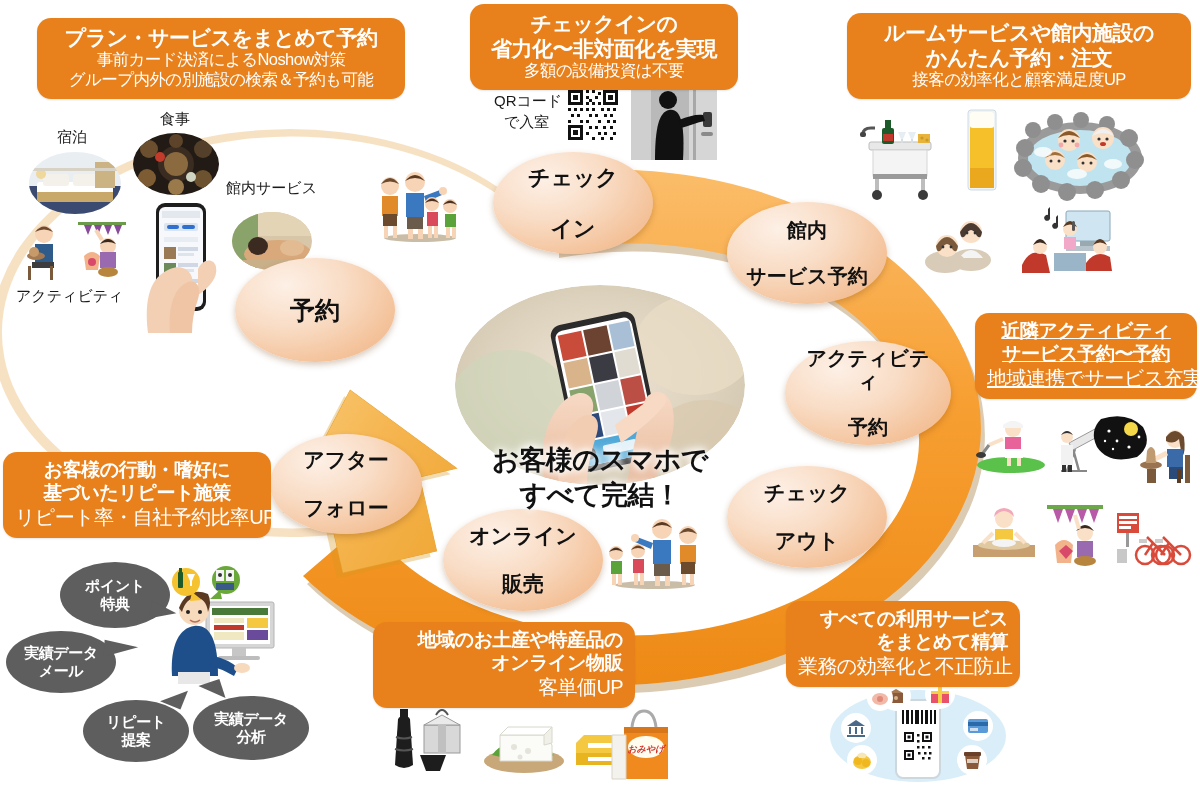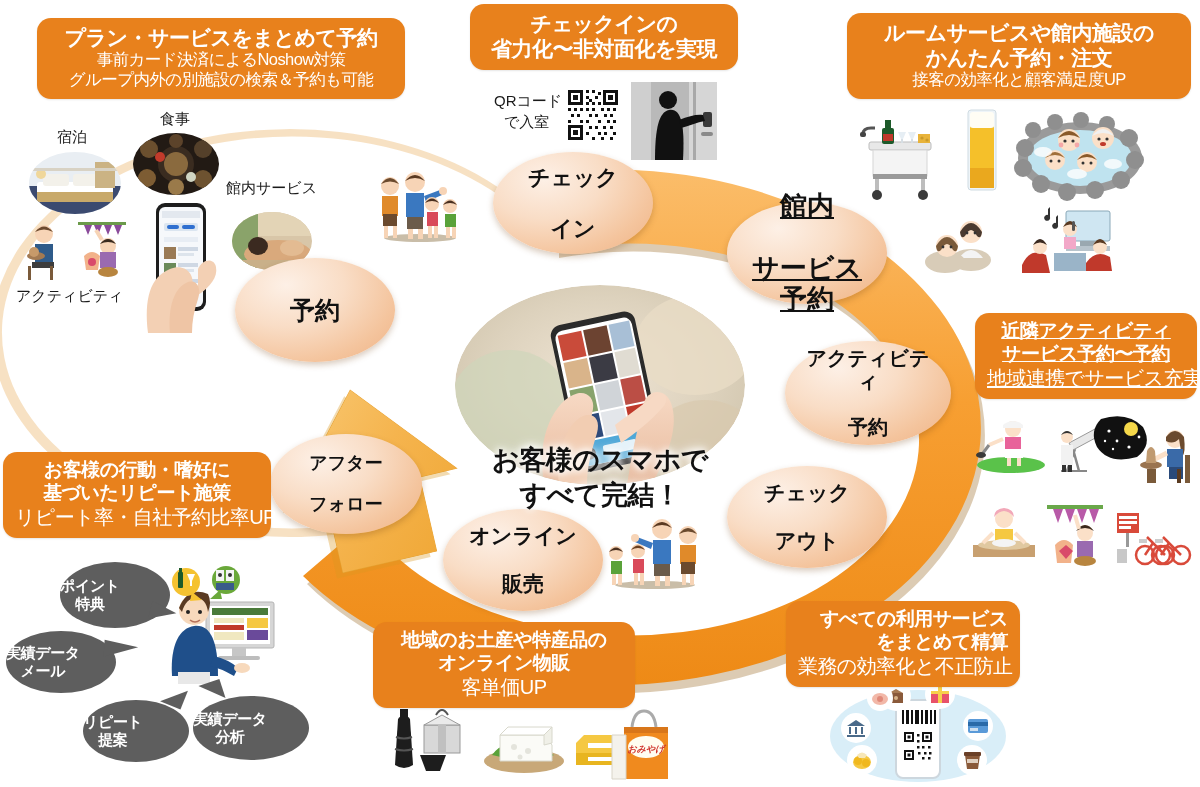--- a/index.html
+++ b/index.html
@@ -71,21 +71,21 @@
   
   .center-photo{
     position:absolute;z-index:12;border-radius:50%;overflow:hidden;
     box-shadow:0 0 26px 10px rgba(255,255,255,.95);
   }
 
   
   .bubble{
     position:absolute;z-index:36;
     background:#5e5e5e;color:#fff;border-radius:50%;
-    display:flex;align-items:center;text-align:center;
+    display:flex;align-items:center;justify-content:center;text-align:center;
     font-weight:bold;font-size:15px;line-height:1.2;letter-spacing:-.4px;
   }
   .bubble .tail{
     position:absolute;width:0;height:0;border-style:solid;
   }
 
   
   .ill{position:absolute;z-index:20;font-style:italic;}
   .photo-ellipse{position:absolute;z-index:20;border-radius:50%;overflow:hidden;}
   .qrbox{position:absolute;z-index:25;}
@@ -236,21 +236,21 @@
     <span>予約</span>
   </div>
 
   <div class="node" style="left:493px;top:152px;width:160px;height:102px;font-size:22px;">
     <span>
       <span>チェック</span><br>
       <span>イン</span>
     </span>
   </div>
 
-  <div class="node" style="left:727px;top:202px;width:160px;height:102px;font-size:27px;text-decoration:underline;">
+  <div class="node" style="left:727px;top:202px;width:160px;height:102px;font-size:20px;">
     <span>
       <span>館内</span><br>
       <span>サービス予約</span>
     </span>
   </div>
 
   <div class="node" style="left:785px;top:341px;width:166px;height:104px;font-size:20px;">
     <span>
       <span>アクティビティ</span><br>
       <span>予約</span>
@@ -264,57 +264,58 @@
     </span>
   </div>
 
   <div class="node" style="left:443px;top:509px;width:160px;height:102px;font-size:21px;">
     <span>
       <span>オンライン</span><br>
       <span>販売</span>
     </span>
   </div>
 
-  <div class="node" style="left:270px;top:434px;width:152px;height:100px;font-size:18px;">
+  <div class="node" style="left:270px;top:434px;width:152px;height:100px;font-size:21px;">
     <span>
       <span>アフター</span><br>
       <span>フォロー</span>
     </span>
   </div>
 
   <div class="callout" style="left:8px;top:18px;width:368px;margin-left:29px;">
     <span class="c-head">プラン・サービスをまとめて予約</span>
     <span class="c-sub">事前カード決済によるNoshow対策</span>
     <span class="c-sub">グループ内外の別施設の検索＆予約も可能</span>
   </div>
 
   <div class="callout" style="left:470px;top:4px;width:268px;">
     <span class="c-head">チェックインの</span>
     <span class="c-head">省力化〜非対面化を実現</span>
+    <span class="c-sub">多額の設備投資は不要</span>
   </div>
 
   <div class="callout" style="left:847px;top:13px;width:344px;">
     <span class="c-head">ルームサービスや館内施設の</span>
     <span class="c-head">かんたん予約・注文</span>
     <span class="c-sub">接客の効率化と顧客満足度UP</span>
   </div>
 
   <div class="callout small" style="left:975px;top:313px;width:222px;text-decoration:underline;">
     <span class="c-head">近隣アクティビティ</span>
     <span class="c-head">サービス予約〜予約</span>
     <span class="c-sub">地域連携でサービス充実</span>
   </div>
 
   <div class="callout small" style="left:786px;top:601px;width:234px;text-align:right;">
     <span class="c-head">すべての利用サービス</span>
     <span class="c-head">をまとめて精算</span>
     <span class="c-sub">業務の効率化と不正防止</span>
   </div>
 
-  <div class="callout small" style="left:373px;top:622px;width:262px;">
+  <div class="callout small" style="left:373px;top:622px;width:262px;text-align:right;">
     <span class="c-head">地域のお土産や特産品の</span>
     <span class="c-head">オンライン物販</span>
     <span class="c-sub">客単価UP</span>
   </div>
 
   <div class="callout small" style="left:3px;top:452px;width:268px;">
     <span class="c-head">お客様の行動・嗜好に</span>
     <span class="c-head">基づいたリピート施策</span>
     <span class="c-sub">リピート率・自社予約比率UP</span>
   </div>

